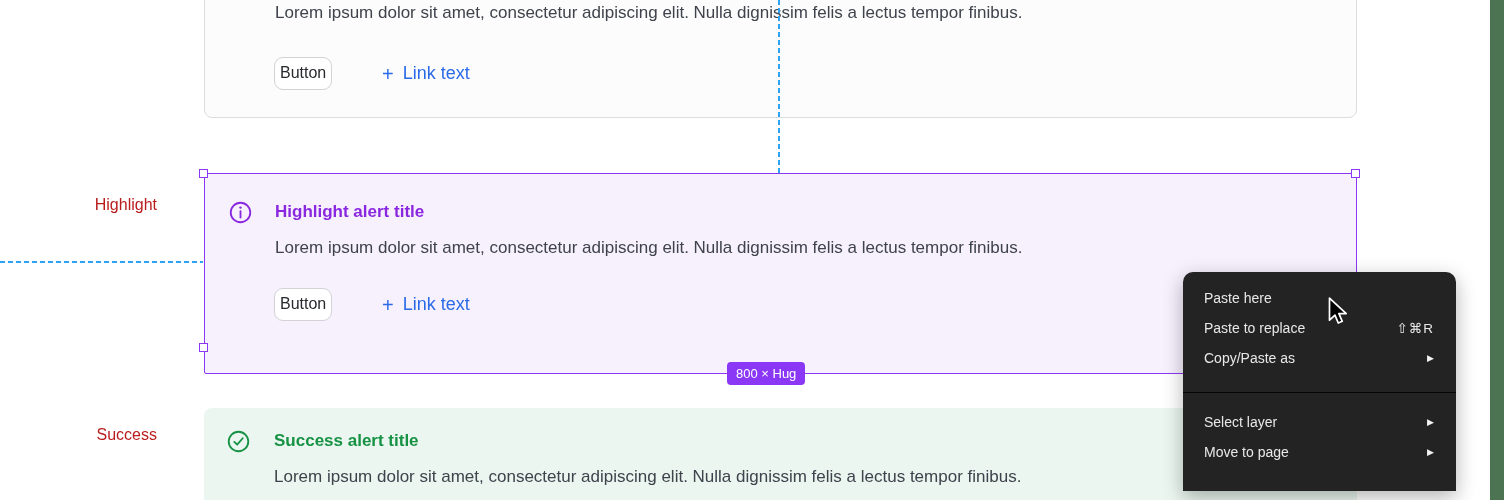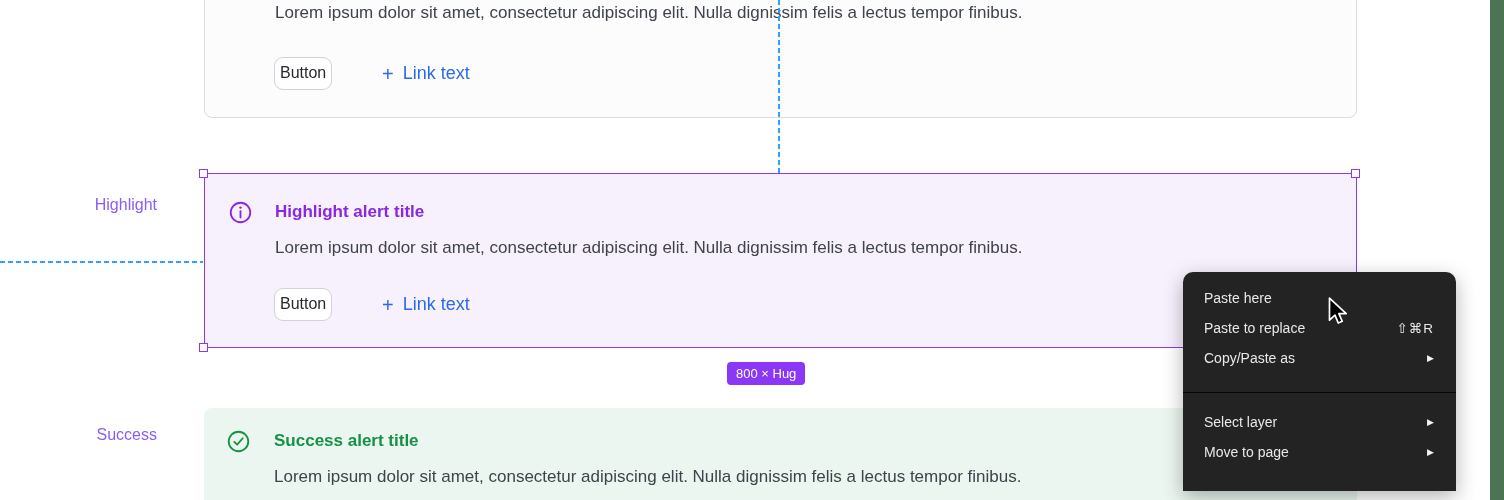--- a/index.html
+++ b/index.html
@@ -16,32 +16,32 @@
     background:repeating-linear-gradient(to bottom,#2da3f8 0 5px,transparent 5px 8px);
   }
   .hguide {
     position:absolute; left:0; top:261px; width:203px; height:2px; z-index:3;
     background:repeating-linear-gradient(to right,#2da3f8 0 5px,transparent 5px 8px);
   }
 
   
   .side-label {
     position:absolute; left:40px; width:117px; text-align:right;
-    font-size:16px; color:#8b5cf6; z-index:2;
+    font-size:16px; color:#b91c1c; z-index:2;
   }
   .side-label.highlight { top:196px; }
   .side-label.success  { top:426px; }
 
   
   .alert-card { position:absolute; left:204px; width:1153px; border-radius:8px; z-index:1; }
   .alert-default {
     top:-62px; height:180px; background:#fcfcfc; border:1px solid #dddde0;
   }
   .alert-highlight {
-    top:173px; height:175px; background:#f7f0fd; border:1.5px solid #8a38f5; border-radius:2px;
+    top:173px; height:201px; background:#f7f0fd; border:1.5px solid #8a38f5; border-radius:2px;
   }
   .alert-success {
     top:408px; height:120px; background:#eaf6ef;
   }
 
   .alert-title { position:absolute; left:70px; font-size:17px; font-weight:700; white-space:nowrap; }
   .alert-highlight .alert-title { color:#8a28e0; top:28px; }
   .alert-success  .alert-title { color:#179245; top:23px; }
 
   .alert-body {

